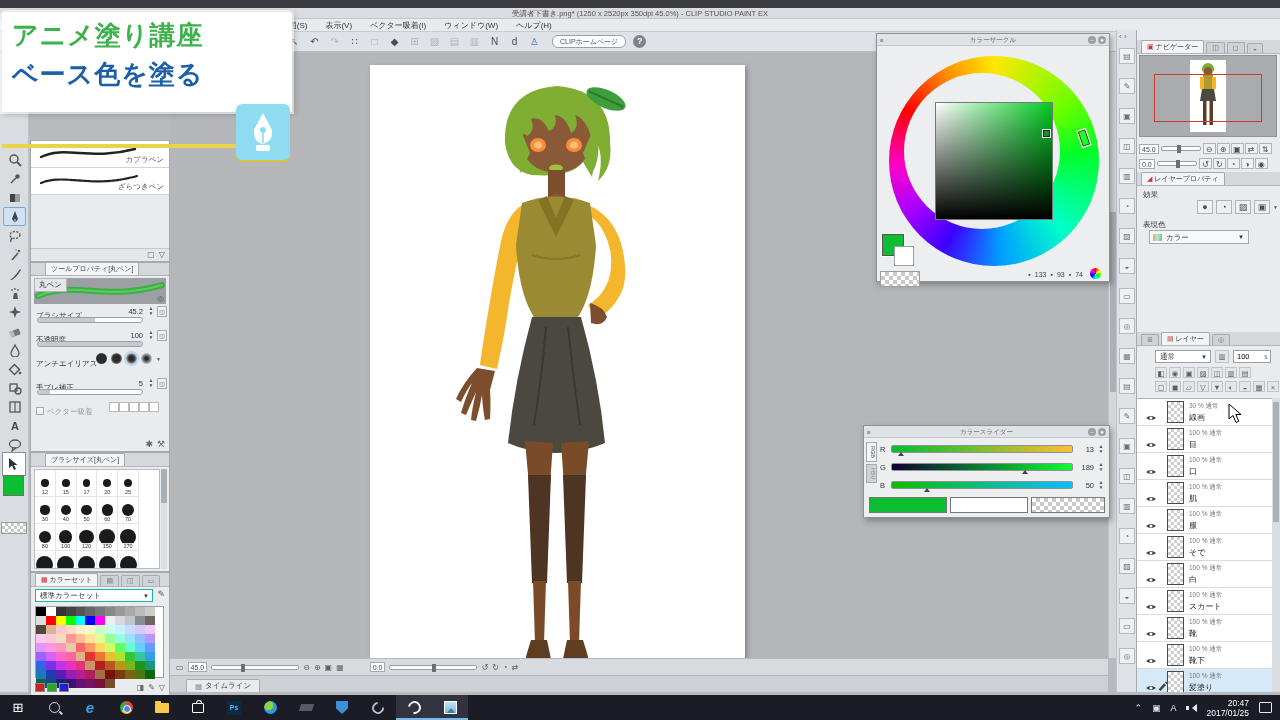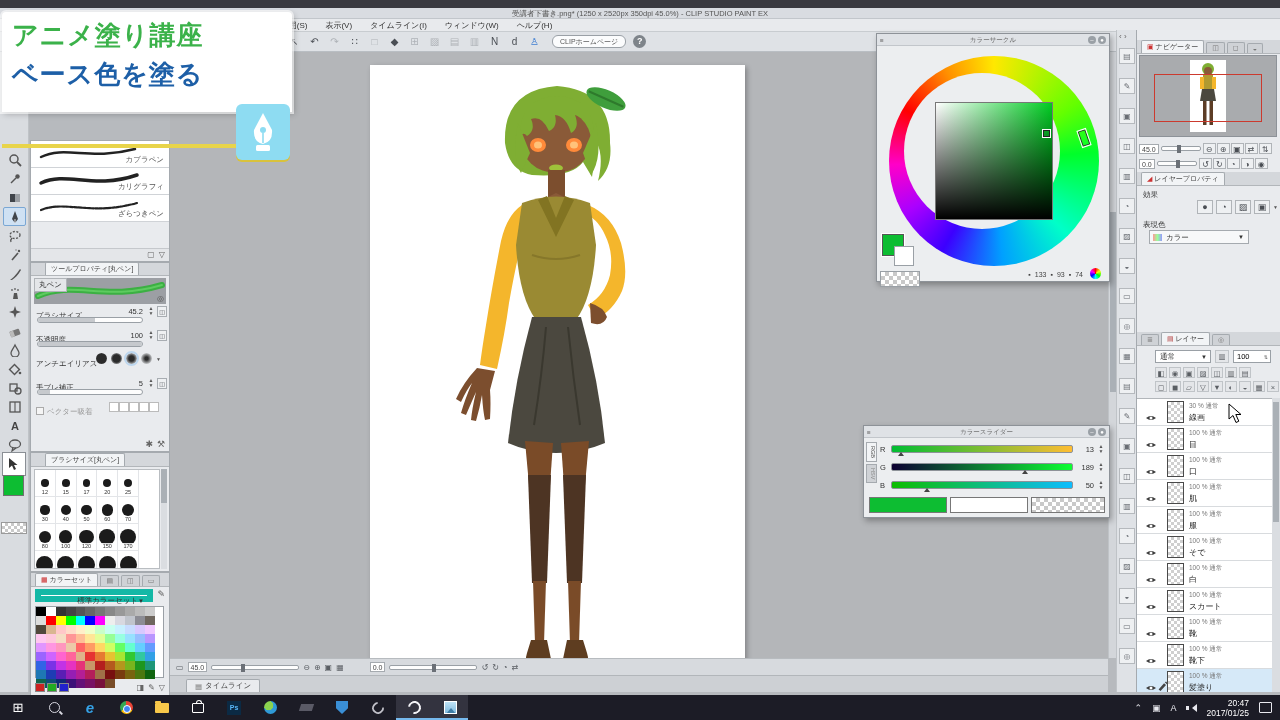--- a/index.html
+++ b/index.html
@@ -67,22 +67,22 @@
   .bs-cell { width:20.8px; height:27px; border-right:1px solid #e3e5e8; border-bottom:1px solid #e3e5e8;
              position:relative; display:flex; align-items:center; justify-content:center; }
   .bs-dot { background:#1b1b1b; border-radius:50%; }
   .bs-num { position:absolute; bottom:1px; left:50%; transform:translateX(-50%); font-size:5.5px; color:#333;
             background:rgba(255,255,255,.85); padding:0 1px; }
   .bs-scroll { position:absolute; right:2px; top:16px; width:6px; bottom:2px; background:#dadde1; }
   .bs-thumb { position:absolute; left:0; width:6px; height:34px; top:0; background:#aab0b6; }
 
   
   .colorset { left:30px; top:572px; width:140px; height:148px; }
-  .cs-preset { position:absolute; left:4px; top:16px; width:118px; height:13px; background:#fff; border:6px solid #14b8a6;
-               font-size:7.5px; color:#333; line-height:12px; padding-left:4px;text-align:right; }
+  .cs-preset { position:absolute; left:4px; top:16px; width:118px; height:13px; background:#fff; border:1px solid #14b8a6;
+               font-size:7.5px; color:#333; line-height:12px; padding-left:4px; }
   .cs-grid { position:absolute; left:4px; top:33px; width:129px; height:72px; display:flex; flex-wrap:wrap;
              border:1px solid #9aa0a6; background:#fff; }
   .cs-cell { width:9.9px; height:9px; }
   .cs-foot { position:absolute; left:4px; top:108px; right:4px; height:12px; display:flex; gap:2px; align-items:center; }
   .cs-foot .sw { width:10px; height:9px; border:1px solid #888; }
 
   
   .canvas-area { left:170px; top:52px; width:938px; height:640px; background:#b4b6b9; overflow:hidden; }
   .canvas-page { position:absolute; left:200px; top:13px; width:375px; height:603px; background:#fff;
                  box-shadow:2px 2px 5px rgba(0,0,0,.28); }
@@ -222,21 +222,21 @@
 
   <div class="abs top-strip"></div>
   <div class="abs titlebar">受講者下書き.png* (1250 x 2520px 350dpi 45.0%) - CLIP STUDIO PAINT EX</div>
   <div class="abs menubar" id="menubar">
       <span class="menu-item">ファイル(F)</span>
       <span class="menu-item">編集(E)</span>
       <span class="menu-item">アニメーション(A)</span>
       <span class="menu-item">レイヤー(L)</span>
       <span class="menu-item">選択範囲(S)</span>
       <span class="menu-item">表示(V)</span>
-      <span class="menu-item">タイムライン(I)</span>
+      <span class="menu-item">ベクター吸着(I)</span>
       <span class="menu-item">ウィンドウ(W)</span>
       <span class="menu-item">ヘルプ(H)</span>
     </div>
   <div class="abs toolbar" id="toolbar">
       <div class="tb-icon">↖</div>
       <div class="tb-icon">↶</div>
       <div class="tb-icon dim">↷</div>
       <div class="tb-icon">∷</div>
       <div class="tb-icon dim">□</div>
       <div class="tb-icon">◆</div>
@@ -352,23 +352,20 @@
         </svg></div>
       <div class="fg-swatch" style="background: rgb(13, 189, 50);"></div>
       <div class="mini-checker"></div>
     </div>
 
   <div class="abs panel subtool">
     <div id="subtool-rows">
         <div class="subtool-row"><svg width="110" height="22" style="margin-left:4px;">
             <path d="M6 16 C 30 4, 55 20, 100 8" fill="none" stroke="#222" stroke-width="2.5" stroke-linecap="round"></path>
           </svg><div class="subtool-label">カブラペン</div></div>
-        <div class="subtool-row"><svg width="110" height="22" style="margin-left:4px;">
-            <path d="M6 15 C 32 3, 58 22, 102 7" fill="none" stroke="#222" stroke-width="3.5" stroke-linecap="round"></path>
-          </svg><div class="subtool-label">カリグラフィ</div></div>
         <div class="subtool-row"><svg width="110" height="22" style="margin-left:4px;">
             <path d="M6 15 C 30 5, 56 21, 102 8" fill="none" stroke="#222" stroke-width="2.2" stroke-dasharray="3 1.2" stroke-linecap="round"></path>
           </svg><div class="subtool-label">ざらつきペン</div></div>
       </div>
     <div class="subtool-foot">
       <span>▢</span>
       <span>▽</span>
     </div>
   </div>
 

